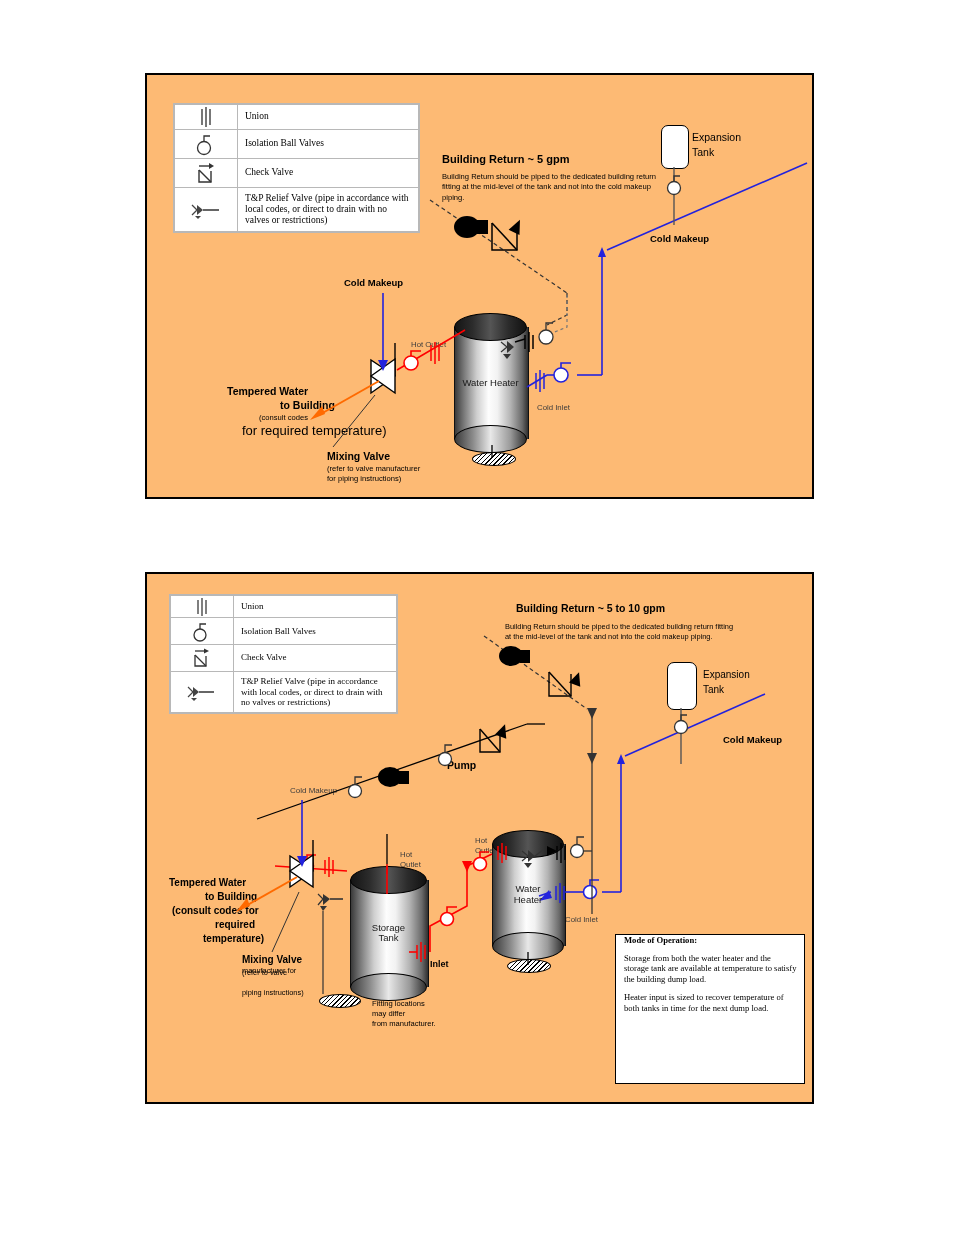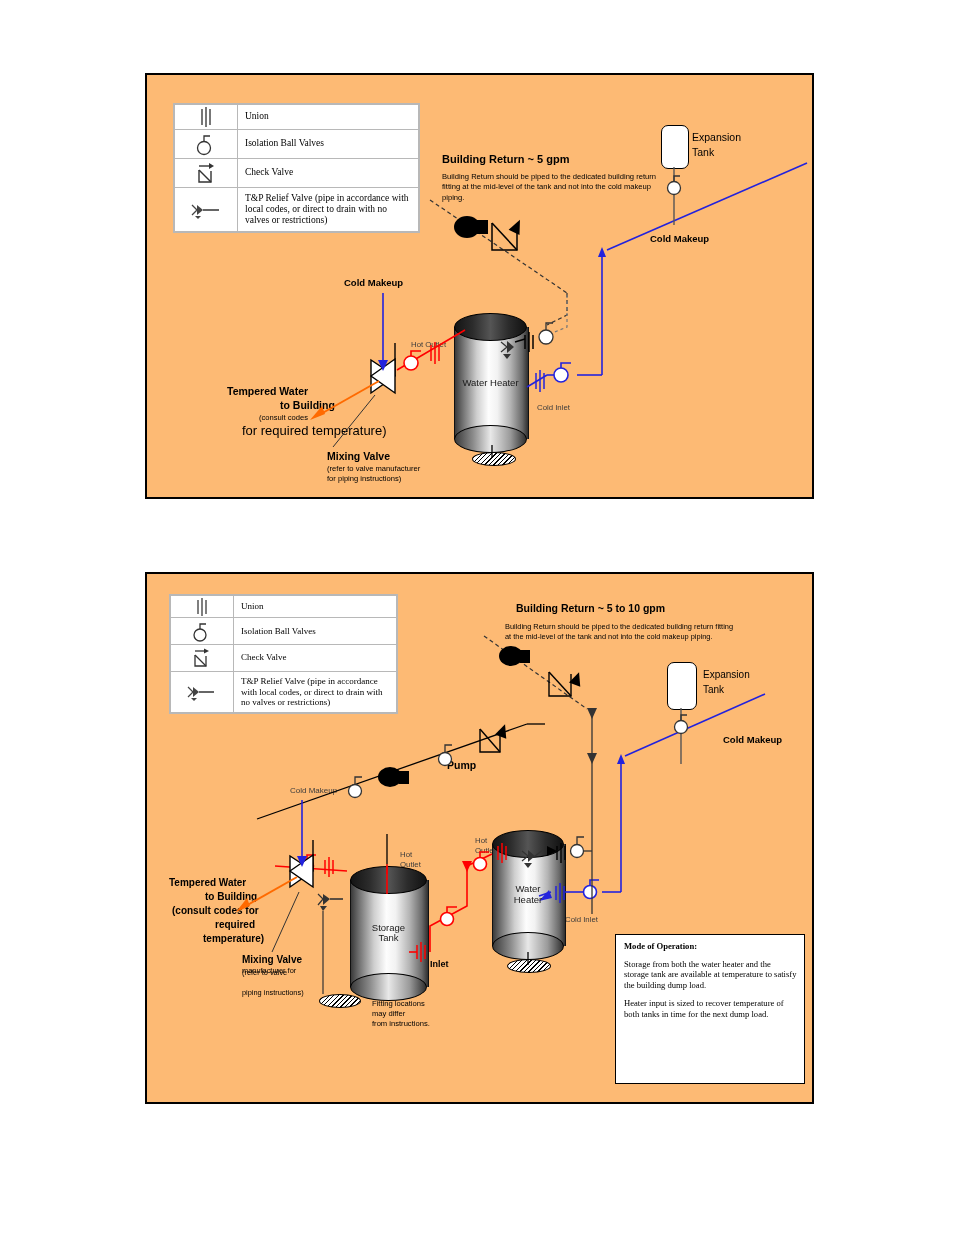--- a/index.html
+++ b/index.html
@@ -45,21 +45,21 @@
 
   
   .exptank{position:absolute;border:1.4px solid #000;border-radius:7px;background:#fff;}
 
   
   .pan{position:absolute;border-radius:50%;border:1.3px solid #000;
        background:repeating-linear-gradient(135deg,#000 0 1px,#fff 1px 3.2px);}
 
   svg.ov{position:absolute;left:0;top:0;overflow:visible;pointer-events:none;}
 
-  .modebox{position:absolute;border:1px solid #000;background:#fff;padding:6px 7px 7px 8px;
+  .modebox{position:absolute;border:1px solid #000;background:#fff;padding:0 7px 7px 8px;
       font-family:"Liberation Serif",serif;font-size:8.6px;line-height:1.25;color:#000;box-sizing:border-box;}
   .modebox .h{font-weight:bold;margin-bottom:7px;}
   .modebox p{margin:0 0 7px 0;}
   .modebox p:last-child{margin-bottom:0;}
 
   .pageno{position:absolute;left:0;width:954px;text-align:center;
       font-family:"Liberation Serif",serif;font-size:14px;color:#000;}
 </style>
 </head>
 <body>
@@ -301,21 +301,21 @@
     <div class="lbl gray" style="left:253px;top:286px;font-size:7.8px;">Outlet</div>
 
     <div class="lbl gray" style="left:328px;top:262px;font-size:7.8px;">Hot</div>
     <div class="lbl gray" style="left:328px;top:272px;font-size:7.8px;">Outlet</div>
 
     <div class="lbl b" style="left:283px;top:385px;font-size:9px;">Inlet</div>
     <div class="lbl gray" style="left:418px;top:341px;font-size:7.8px;">Cold Inlet</div>
 
     <div class="lbl" style="left:225px;top:425px;font-size:7.6px;">Fitting locations</div>
     <div class="lbl" style="left:225px;top:435px;font-size:7.6px;">may differ</div>
-    <div class="lbl" style="left:225px;top:445px;font-size:7.6px;">from instructions.</div>
+    <div class="lbl" style="left:225px;top:445px;font-size:7.6px;">from manufacturer.</div>
 
     <div class="lbl b" style="left:22px;top:303px;font-size:10px;">Tempered Water</div>
     <div class="lbl b" style="left:58px;top:317px;font-size:10px;">to Building</div>
     <div class="lbl b" style="left:25px;top:331px;font-size:10px;">(consult codes for</div>
     <div class="lbl b" style="left:68px;top:345px;font-size:10px;">required</div>
     <div class="lbl b" style="left:56px;top:359px;font-size:10px;">temperature)</div>
 
     <div class="lbl b" style="left:95px;top:380px;font-size:10px;">Mixing Valve</div>
     <div class="lbl" style="left:95px;top:394px;font-size:7.4px;">(refer to valve</div>
     <div class="lbl" style="left:95px;top:392px;font-size:7.4px;">manufacturer for</div>

